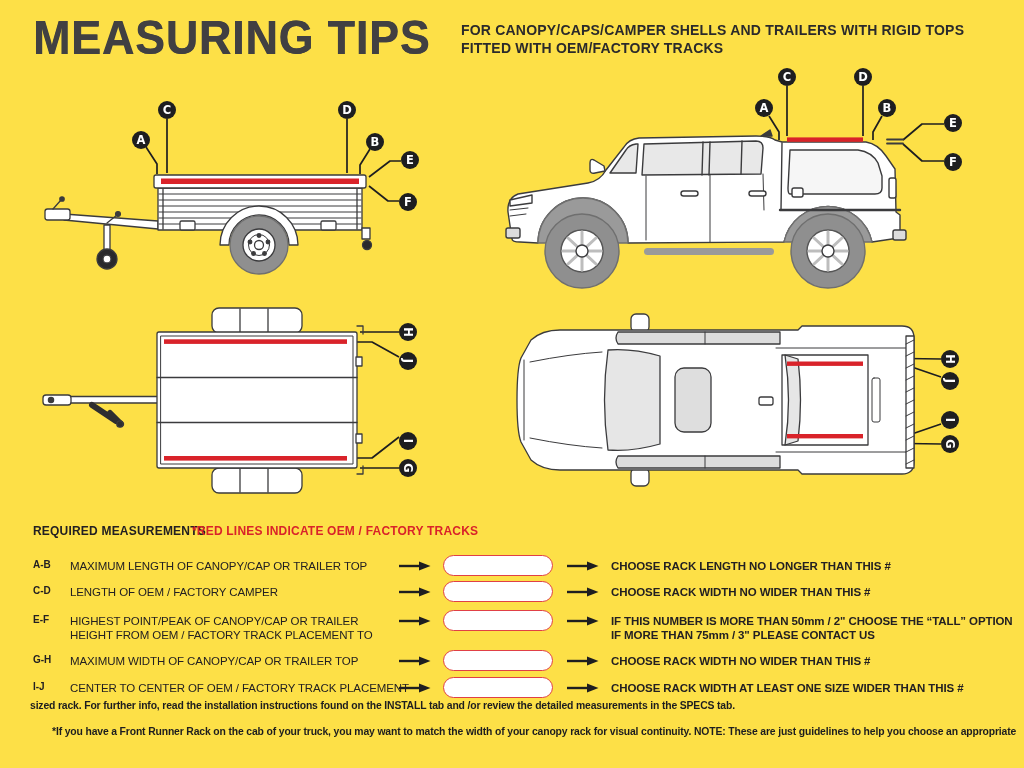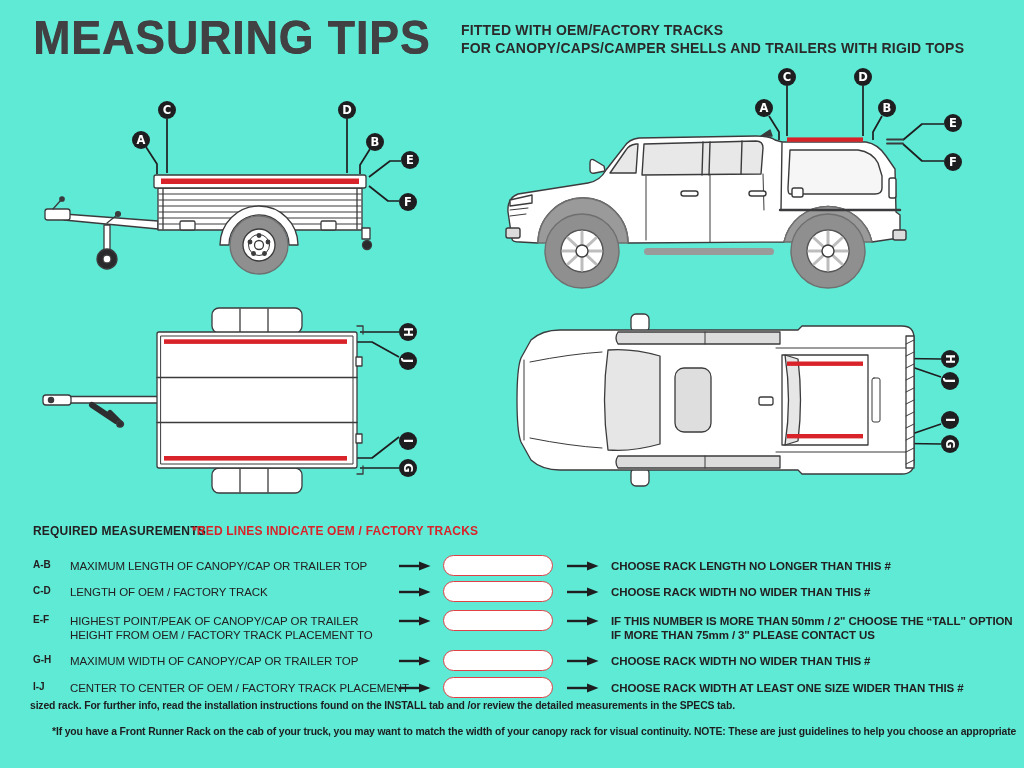--- a/index.html
+++ b/index.html
@@ -1,17 +1,17 @@
 <!DOCTYPE html>
 <html><head>
 <meta charset="utf-8">
 <style>
   html,body{margin:0;padding:0;background:#ffffff;}
   .canvas{
-    position:relative;width:1024px;height:768px;background:#5eead4;overflow:hidden;
+    position:relative;width:1024px;height:768px;background:#fde047;overflow:hidden;
     font-family:"Liberation Sans","DejaVu Sans",sans-serif;color:#232022;
   }
   
   .title{
     position:absolute;left:33px;top:10px;font-size:48px;font-weight:bold;
     color:#414042;letter-spacing:1px;transform:scaleX(.93);transform-origin:left top;
     white-space:nowrap;
     text-shadow:.6px 0 currentColor;
   }
   .subtitle{
@@ -47,22 +47,22 @@
   .fn1{left:8px;top:726px;margin-left:44px;}
   .fn2{left:30px;top:700px;}
 </style>
 </head>
 <body>
 
 <div class="canvas">
 
   <div class="title">MEASURING TIPS</div>
   <div class="subtitle">
+    <div>FOR CANOPY/CAPS/CAMPER SHELLS AND TRAILERS WITH RIGID TOPS</div>
     <div>FITTED WITH OEM/FACTORY TRACKS</div>
-    <div>FOR CANOPY/CAPS/CAMPER SHELLS AND TRAILERS WITH RIGID TOPS</div>
   </div>
 
   <svg class="diag d-trailer-side" width="410" height="205" viewBox="0 0 410 205">
 
     <g stroke="#1e1e20" stroke-width="1.7" fill="none" stroke-linejoin="round">
       <polyline points="116,59 127,76 127,86"></polyline>
       <line x1="137" y1="31" x2="137" y2="85"></line>
       <line x1="317" y1="31" x2="317" y2="85"></line>
       <polyline points="340,61 330,77 330,86"></polyline>
       <polyline points="371,73 360,73 339,89"></polyline>
@@ -328,21 +328,21 @@
       </svg>
     <span class="m-result">
       <span style="display:block">CHOOSE RACK LENGTH NO LONGER THAN THIS #</span>
       <span style="display:block"></span>
     </span>
   </div>
 
   <div class="m-row" style="top:592px">
     <span class="m-id">C-D</span>
     <span class="m-desc">
-      <span style="display:block">LENGTH OF OEM / FACTORY TRACK</span>
+      <span style="display:block">LENGTH OF OEM / FACTORY CAMPER</span>
       <span style="display:block"></span>
     </span>
     <svg class="m-arrow1" width="32" height="10" viewBox="0 0 32 10">
         <path d="M0,5 H22" stroke="#1e1e20" stroke-width="2.4"></path>
         <path d="M20,0.6 L31.5,5 L20,9.4 Z" fill="#1e1e20"></path>
       </svg>
     <span class="pill"></span>
     <svg class="m-arrow2" width="32" height="10" viewBox="0 0 32 10">
         <path d="M0,5 H22" stroke="#1e1e20" stroke-width="2.4"></path>
         <path d="M20,0.6 L31.5,5 L20,9.4 Z" fill="#1e1e20"></path>

